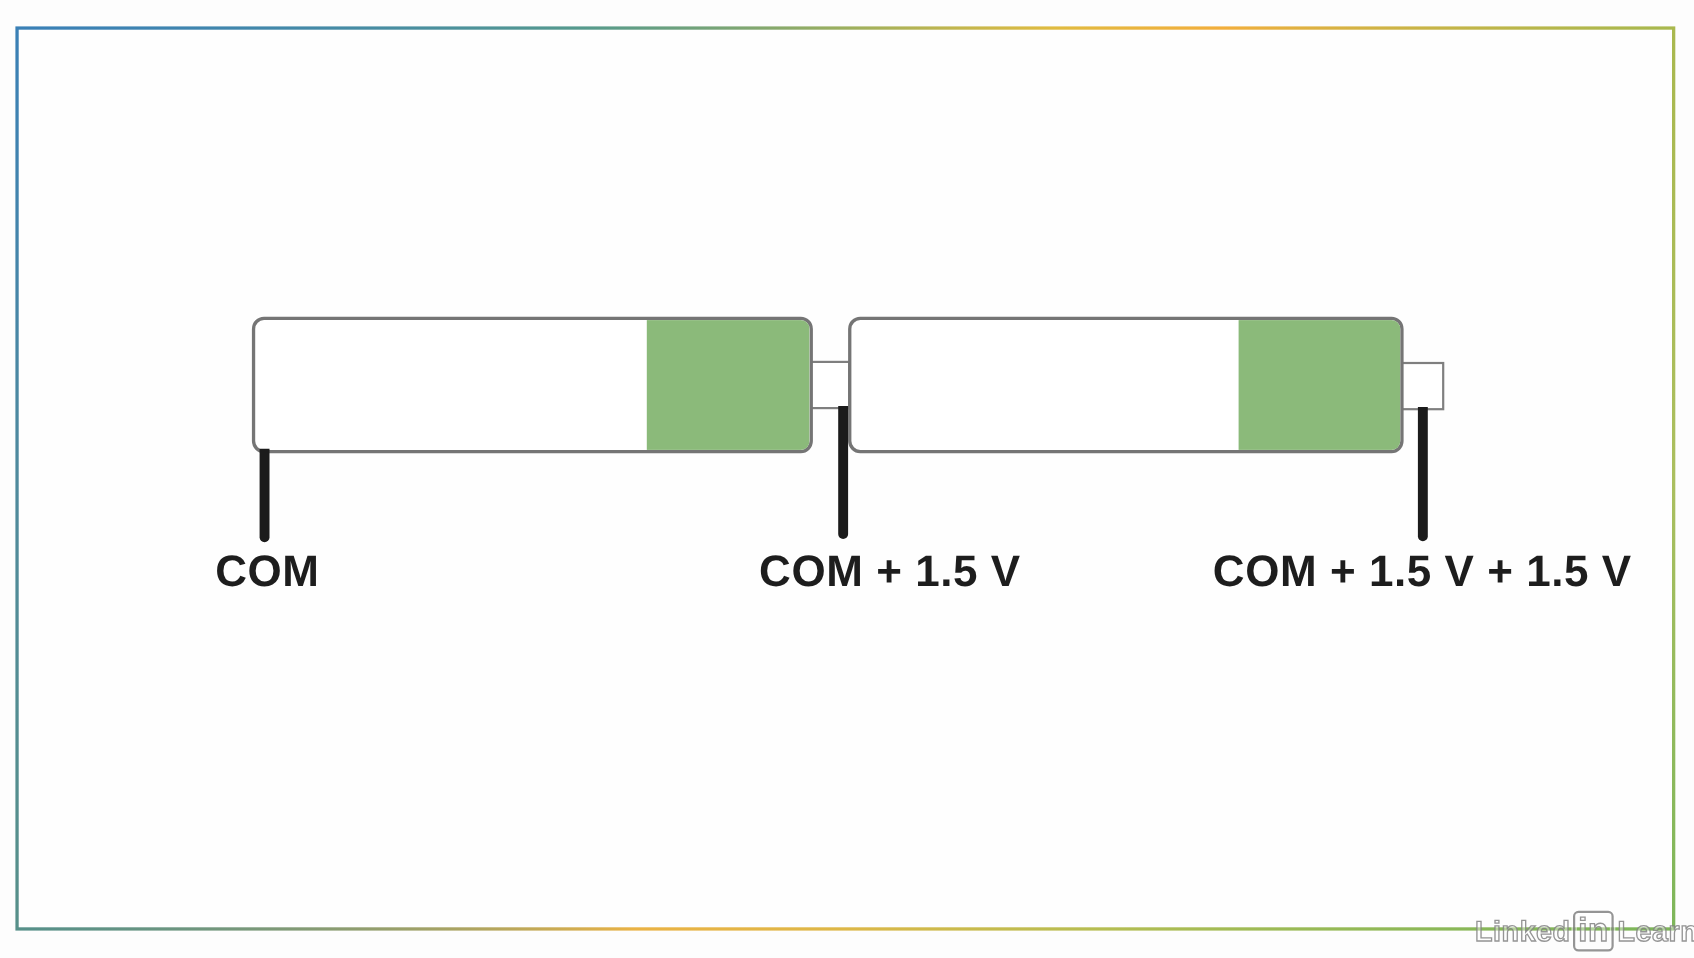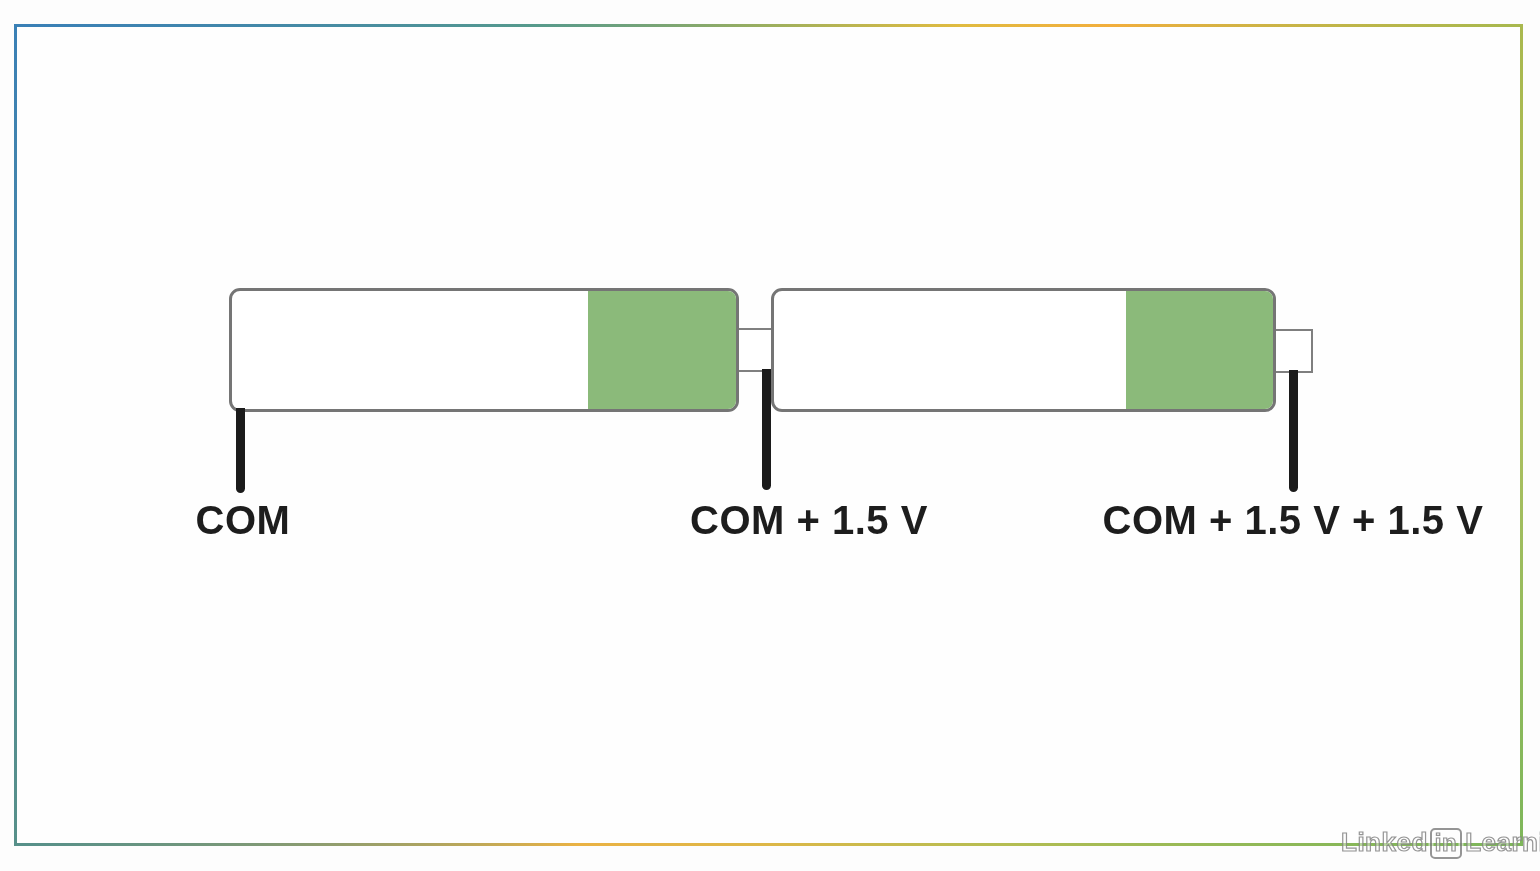--- a/index.html
+++ b/index.html
@@ -120,21 +120,21 @@
     letter-spacing: 0.5px;
     white-space: nowrap;
   }
   .in-badge {
     display: inline-block;
     border: 2px solid rgba(130,130,130,0.85);
     border-radius: 5px;
     padding: 1px 3px 2px 3px;
     margin: 0 3px 0 2px;
     box-shadow: 0 0 0 1.5px rgba(255,255,255,0.55), inset 0 0 0 1.5px rgba(255,255,255,0.55);
-    font-size: 24px;
+    font-size: 30px;
   }
 </style>
 </head>
 <body>
 
 <div class="stage">
 
   <div class="frame">
     <div class="frame-inner"></div>
   </div>

